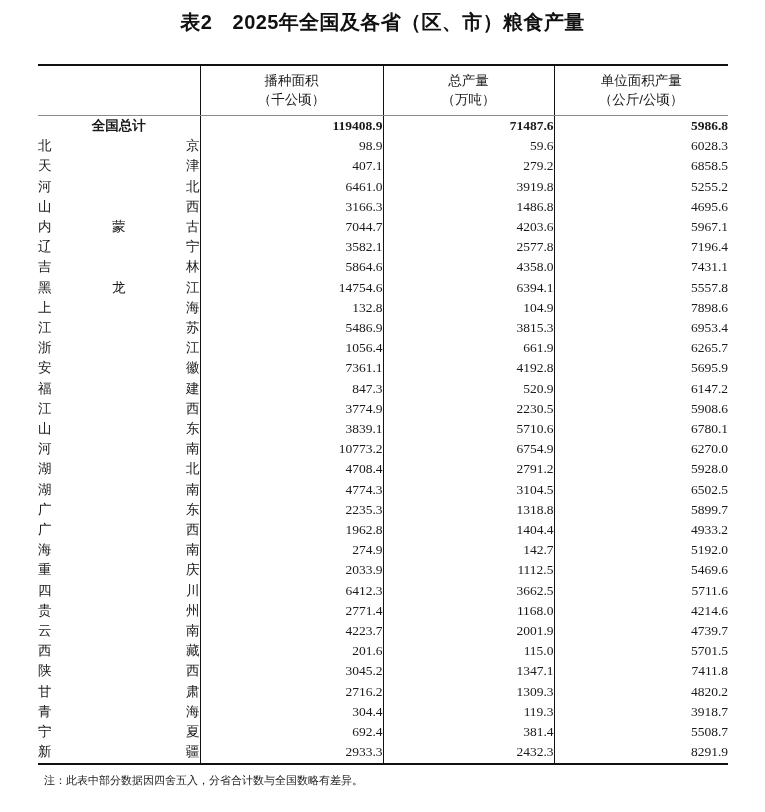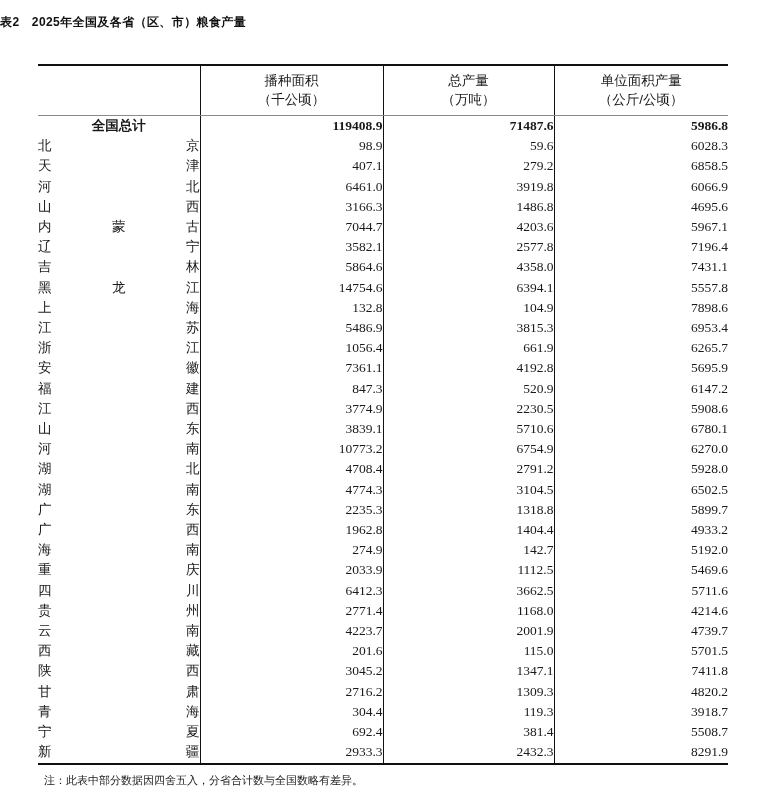--- a/index.html
+++ b/index.html
@@ -11,23 +11,24 @@
     width: 765px;
     height: 812px;
     font-family: "Liberation Serif", "DejaVu Serif", serif;
     color: #1a1a1a;
     position: relative;
     overflow: hidden;
   }
 
   
   .page-title {
+    text-align: center;
     font-family: "Liberation Sans", "DejaVu Sans", sans-serif;
     font-weight: bold;
-    font-size: 12px;
+    font-size: 20px;
     letter-spacing: 0.4px;
     color: #111;
     margin: 0;
     padding-top: 11px;
     height: 22px;
     line-height: 22px;
     white-space: pre;
   }
 
   
@@ -198,21 +199,21 @@
         </tr>
         <tr>
           <td class="name-cell">
             <span class="nm">
               <span>河</span>
               <span>北</span>
             </span>
           </td>
           <td class="num-cell vline-l">6461.0</td>
           <td class="num-cell vline-l">3919.8</td>
-          <td class="num-cell vline-l">6066.9</td>
+          <td class="num-cell vline-l">5255.2</td>
         </tr>
         <tr>
           <td class="name-cell">
             <span class="nm">
               <span>山</span>
               <span>西</span>
             </span>
           </td>
           <td class="num-cell vline-l">3166.3</td>
           <td class="num-cell vline-l">1486.8</td>

